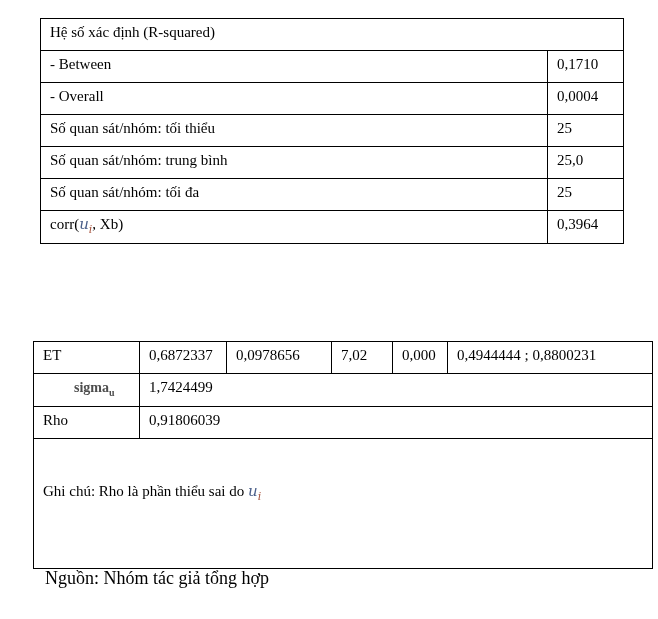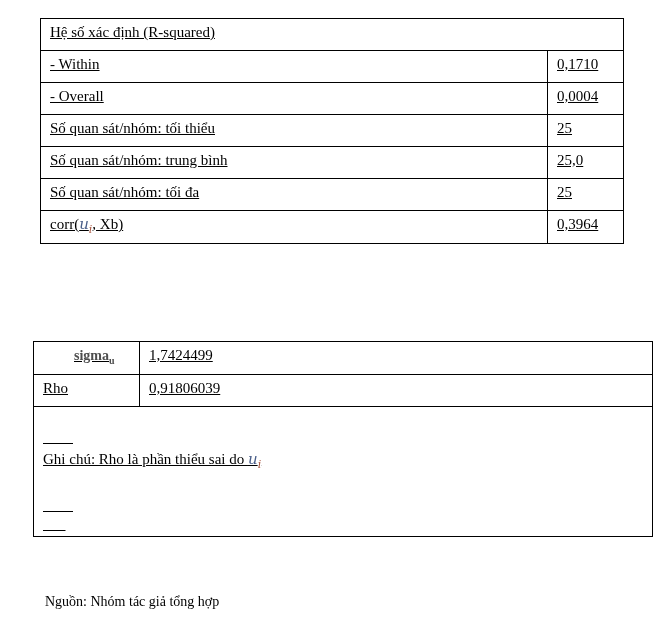--- a/index.html
+++ b/index.html
@@ -23,21 +23,21 @@
   td {
     border: 1px solid #000000;
     font-size: 15px;
     line-height: 19px;
     padding: 4px 9px;
     vertical-align: top;
     text-align: left;
     white-space: pre-wrap;
     overflow: hidden;
   }
-  tr { height: 32px; text-decoration: underline; }
+  tr { height: 32px; }
   .t1 {
     position: absolute;
     left: 40px;
     top: 18px;
     width: 583px;
   }
   .t2 {
     position: absolute;
     left: 33px;
     top: 341px;
@@ -60,41 +60,41 @@
   .sigma-label {
     font-weight: bold;
     color: #4d4d4d;
     font-size: 14px;
     margin-left: 31px;
   }
   .sigma-label sub { font-size: 10px; }
   .source-line {
     position: absolute;
     left: 45px;
-    top: 592px;
-    font-size: 14px;
+    top: 568px;
+    font-size: 18px;
     line-height: 20px;
   }
 </style>
 </head>
 <body>
 
 <div class="page">
 
   <table class="t1">
     <colgroup>
         <col style="width:507px">
         <col style="width:76px">
       </colgroup>
     <tbody>
         <tr>
       <td colspan="2">Hệ số xác định (R-squared)</td>
     </tr>
     <tr>
-      <td>- Within</td>
+      <td>- Between</td>
       <td>0,1710</td>
     </tr>
     <tr>
       <td>- Overall</td>
       <td>0,0004</td>
     </tr>
     <tr>
       <td>Số quan sát/nhóm: tối thiểu</td>
       <td>25</td>
     </tr>
@@ -117,20 +117,28 @@
     <colgroup>
       <col style="width:106px">
         <col style="width:87px">
         <col style="width:105px">
       <col style="width:61px">
         <col style="width:55px">
         <col style="width:205px">
     </colgroup>
     <tbody>
     <tr>
+      <td>ET</td>
+      <td>0,6872337</td>
+      <td>0,0978656</td>
+      <td>7,02</td>
+      <td>0,000</td>
+      <td>0,4944444 ; 0,8800231</td>
+    </tr>
+    <tr>
       <td><span class="sigma-label"><span>sigma</span><sub>u</sub></span></td>
       <td colspan="5">1,7424499</td>
     </tr>
     <tr>
       <td>Rho</td>
       <td colspan="5">0,91806039</td>
     </tr>
     <tr class="notes-row">
       <td colspan="6" class="notes-cell">
         <div class="note-line"><span>Ghi chú: Rho là phần thiểu sai do </span><span class="math-u">u</span><sub class="math-sub">i</sub></div>

